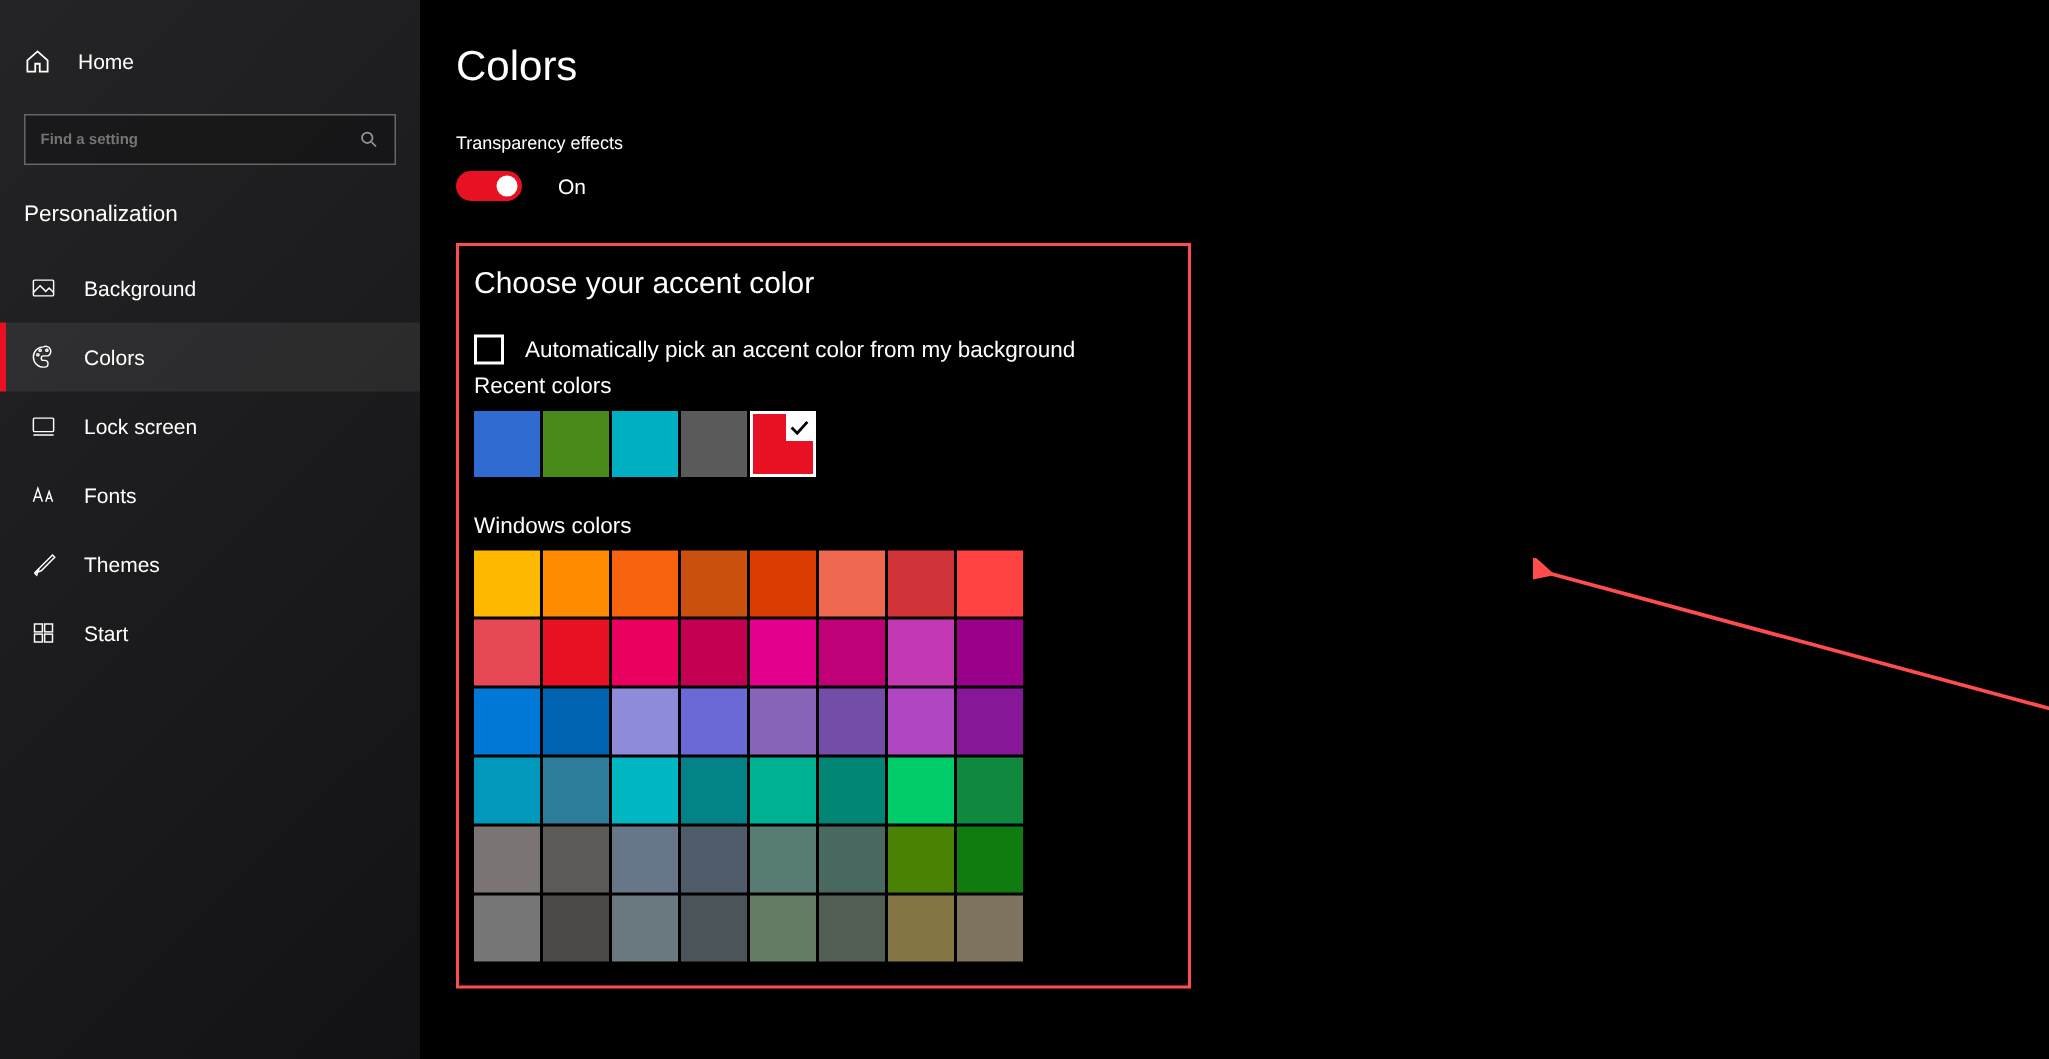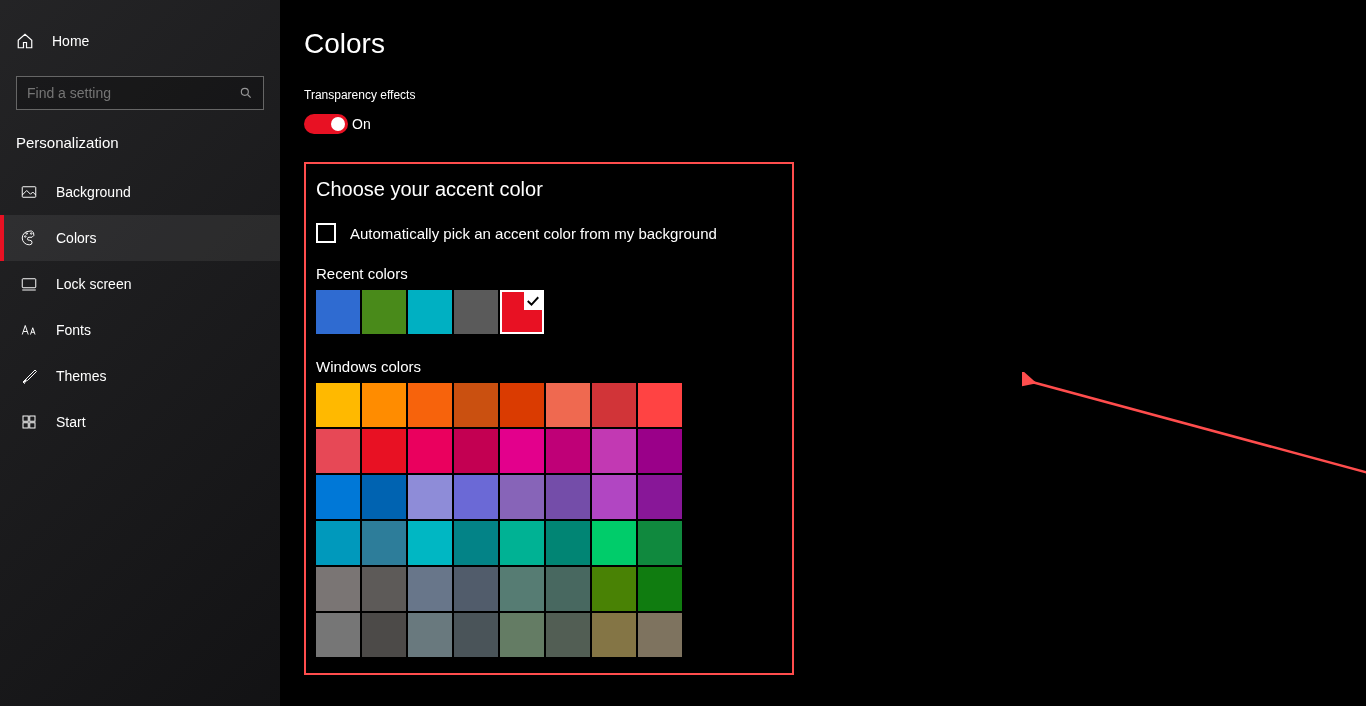--- a/index.html
+++ b/index.html
@@ -37,21 +37,22 @@
     display: flex;
     align-items: center;
     padding: 0 10px;
   }
   .search-input {
     flex: 1;
     background: transparent;
     border: none;
     outline: none;
     color: #ccc;
-    font-size: 14px;
+    font-size: 10px;
+    font-weight: bold;
   }
   .search-icon { width: 14px; height: 14px; opacity: .7; }
   .section-header {
     font-weight: 400;
     font-size: 15px;
     padding: 4px 16px 18px 16px;
   }
   .nav-item {
     display: flex;
     align-items: center;
@@ -70,21 +71,21 @@
     flex: 1;
     position: relative;
     padding: 28px 0 0 24px;
   }
   .page-title {
     font-size: 28px;
     font-weight: 400;
     margin-bottom: 28px;
   }
   .section-label { font-size: 12px; margin-bottom: 12px; }
-  .toggle-row { display: flex; align-items: center; gap: 4px; margin-bottom: 28px; }
+  .toggle-row { display: flex; align-items: center; gap: 24px; margin-bottom: 28px; }
   .toggle {
     width: 44px; height: 20px;
     border-radius: 999px;
     background: #e81123;
     position: relative;
     cursor: pointer;
   }
   .toggle::after {
     content:"";
     position:absolute;
@@ -92,21 +93,21 @@
     width:14px;height:14px;border-radius:50%;
     background:#fff;
   }
   .toggle-state { font-size: 14px; }
   .accent-panel {
     border: 2px solid #ff4d4d;
     width: 490px;
     padding: 14px 10px 16px 10px;
   }
   .accent-heading { font-size: 20px; font-weight: 400; margin-bottom: 22px; }
-  .checkbox-row { display: flex; align-items: center; gap: 14px; margin-bottom: 22px; cursor:pointer;}
+  .checkbox-row { display: flex; align-items: center; gap: 14px; margin-bottom: 6px; cursor:pointer;}
   .checkbox-box {
     width: 20px; height: 20px; border: 2px solid #fff;
   }
   .checkbox-label { font-size: 15px; }
   .sub-label { font-size: 15px; margin-bottom: 8px; }
   .swatch-row { display: flex; gap: 2px; margin-bottom: 24px; }
   .swatch {
     width: 44px; height: 44px;
     cursor: pointer;
     display:flex;align-items:flex-start;justify-content:flex-end;

